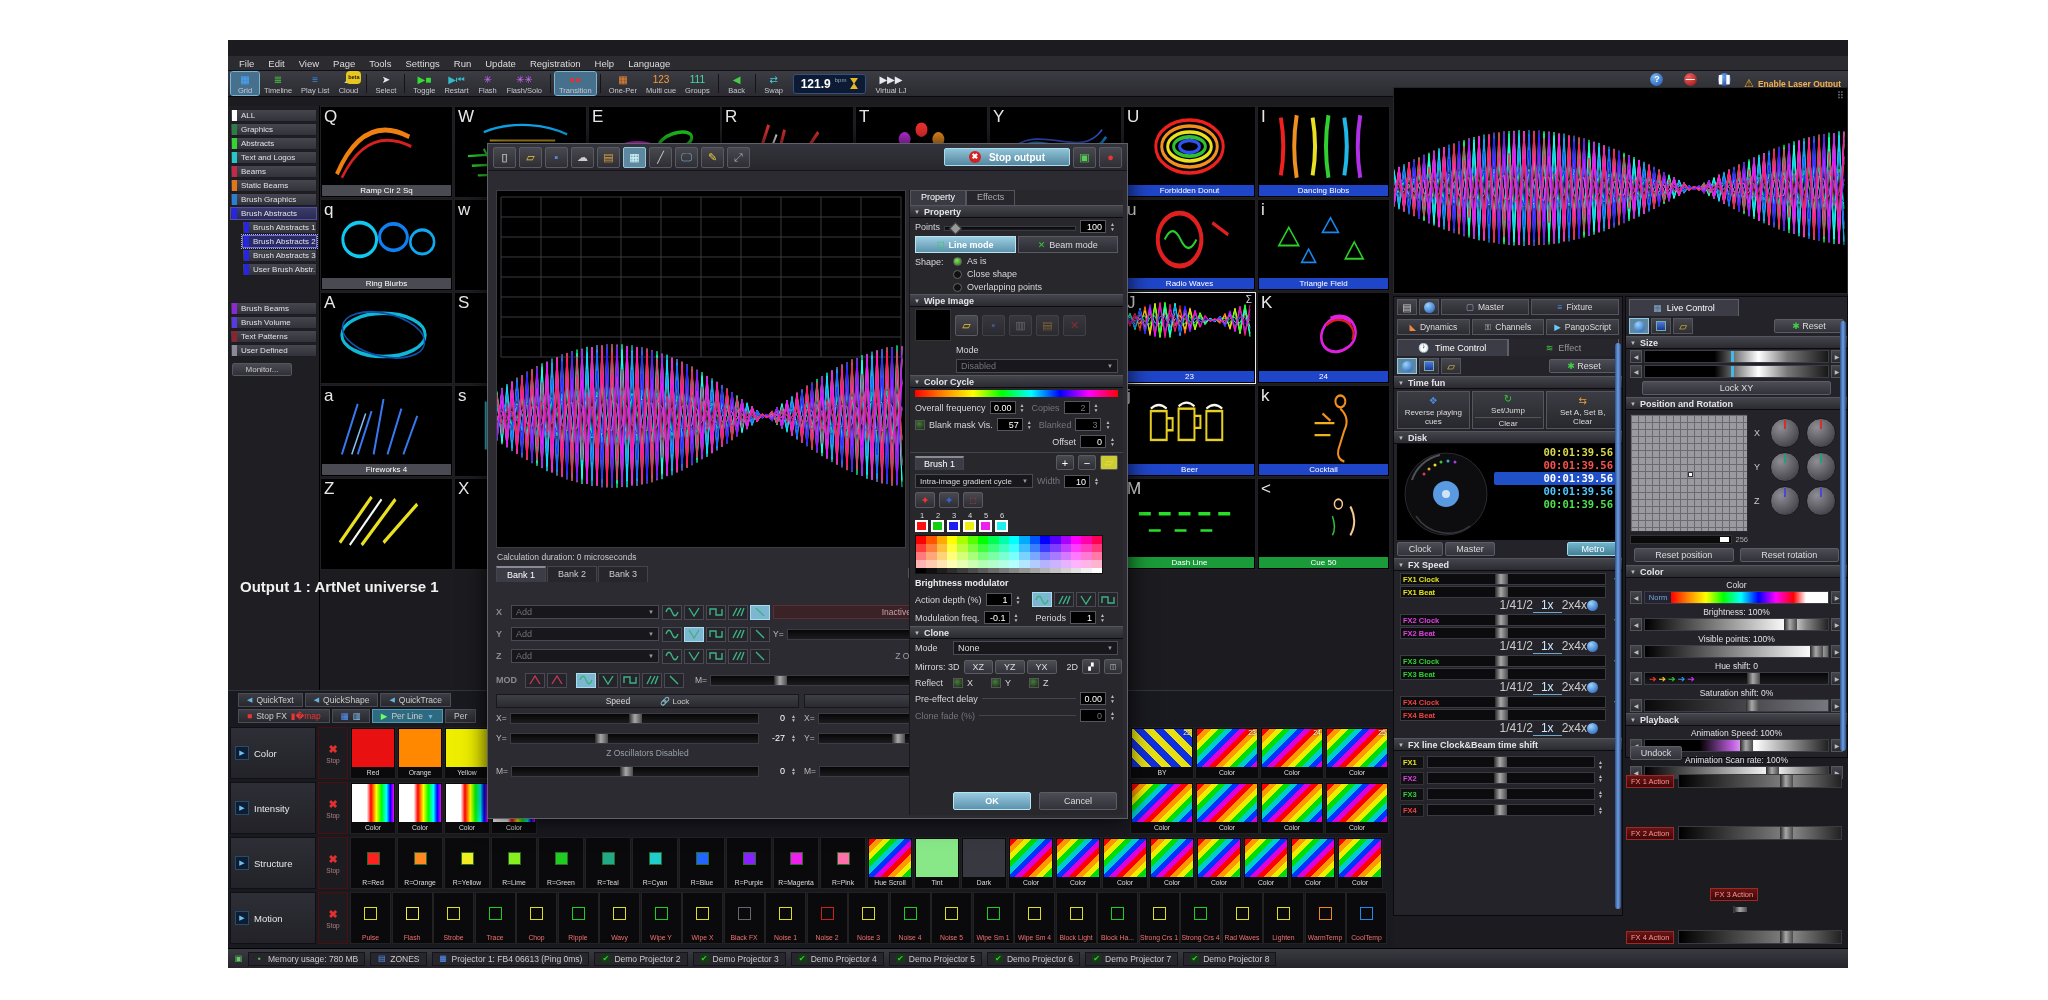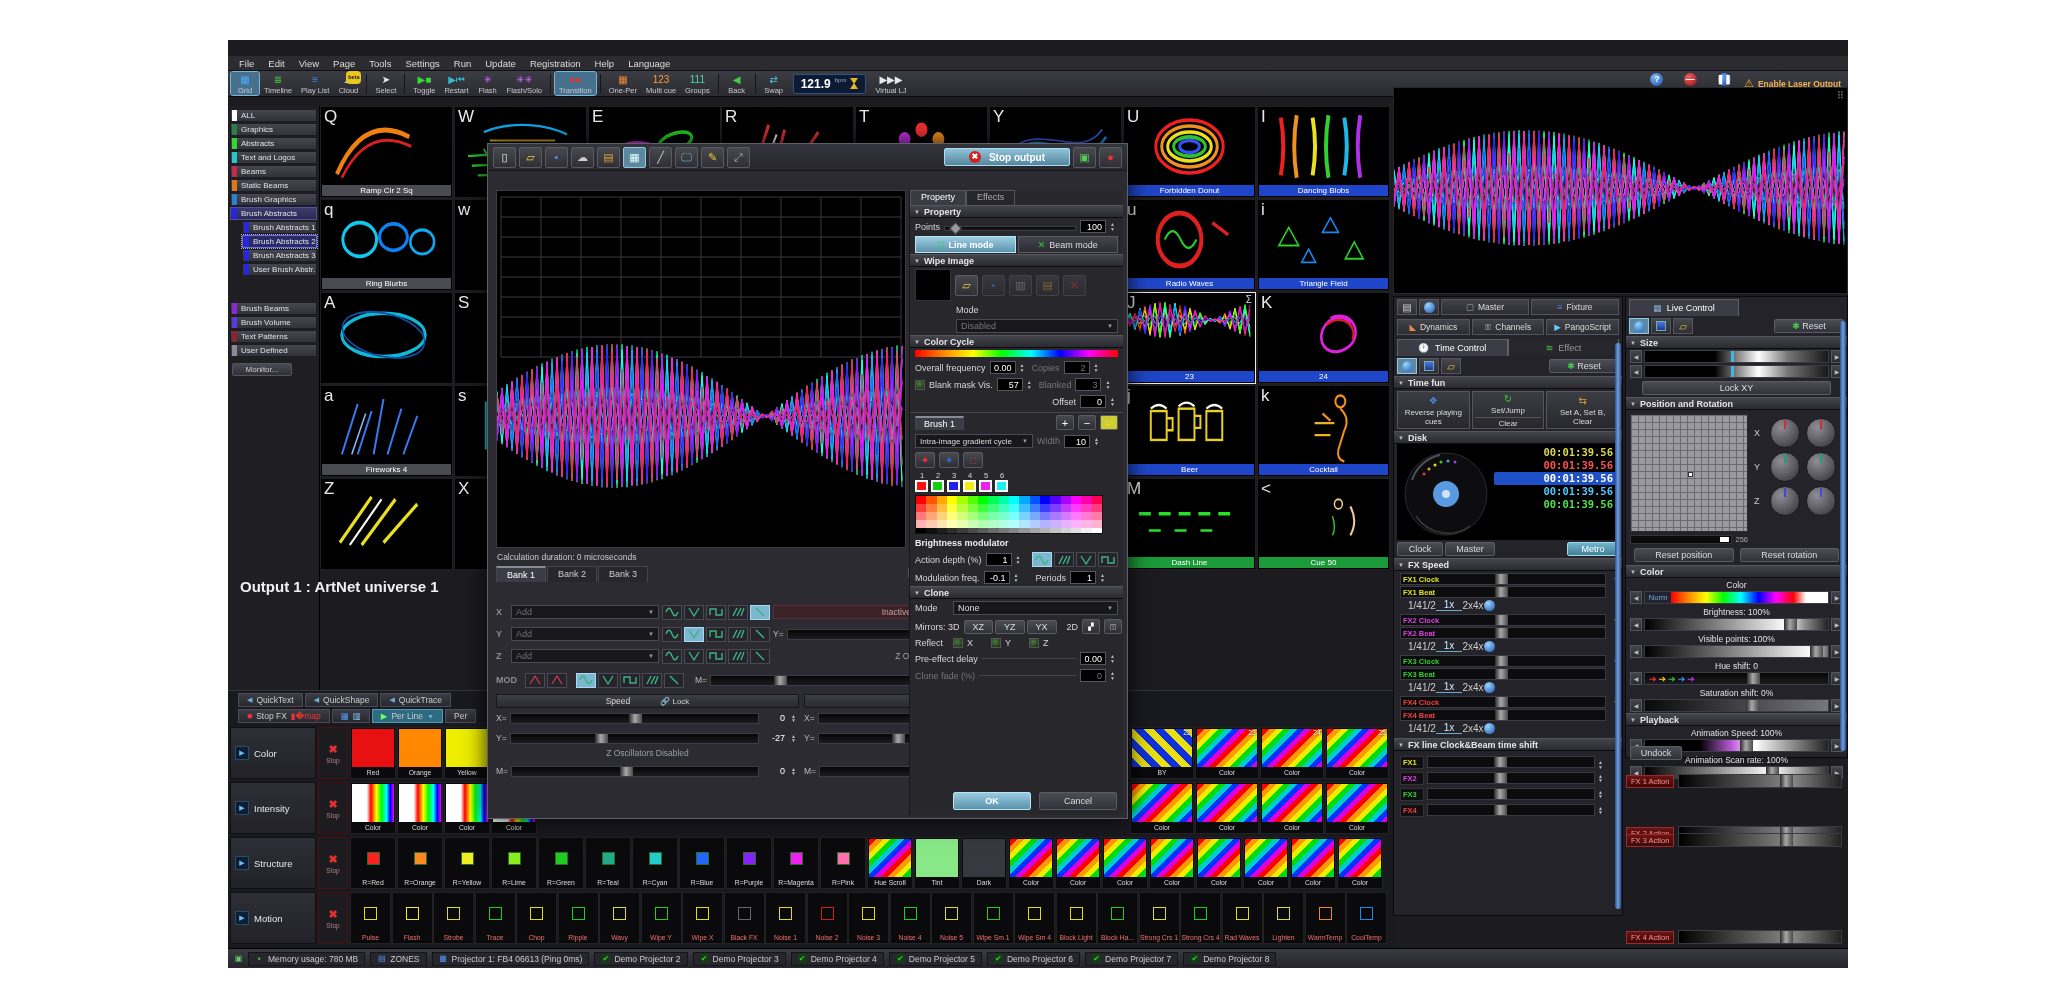--- a/index.html
+++ b/index.html
@@ -131,21 +131,21 @@
   .tpr{display:flex;align-items:center;gap:2px;padding:2px 3px}
   .tico{width:20px;height:16px;background:linear-gradient(#46464e,#2e2e34);border:1px solid #55555e;display:flex;align-items:center;justify-content:center;font-size:10px;flex:none}
   .tico.sel{background:#5e87a0;border-color:#93c7e0}
   .tab2{flex:1;height:16px;display:flex;align-items:center;justify-content:center;gap:4px;background:linear-gradient(#42424a,#2c2c32);border:1px solid #55555e;font-size:8.5px;color:#ddd}
   .tabbig{flex:1;height:17px;display:flex;align-items:center;justify-content:center;gap:5px;font-size:9px;color:#fff;background:#3c3c46;border:1px solid #60606a;border-bottom:none}
   .tabbig.off{background:#26262c;color:#999;border-top:none}
   .tfbtn{flex:1;background:linear-gradient(#3c3c44,#27272d);border:1px solid #55555e;color:#ddd;font-size:8px;text-align:center;padding:2px 2px;height:38px;display:flex;flex-direction:column;align-items:center;justify-content:center;gap:2px}
   .timec{font-family:"DejaVu Sans Mono",monospace;font-size:10.5px;font-weight:bold;text-align:right;line-height:13px;padding:0 3px;border-radius:2px}
   .fxs{position:relative;height:12px;background:#0c0c0f;border:1px solid #3a3a42;margin:1px 0}
   .fxlab{position:absolute;left:2px;top:1px;font-size:7.5px;font-weight:bold;z-index:2}
-  .scale{display:flex;justify-content:flex-start;padding:0 8px;color:#ccc;font-size:10px;height:12px;align-items:center}
+  .scale{display:flex;justify-content:flex-end;padding:0 8px;color:#ccc;font-size:12px;height:12px;align-items:center}
   .scale .cur{color:#cfe8ff;border-bottom:1px solid #6aa8d0;padding:0 8px}
   .fxret{position:absolute;right:-14px;top:1px;color:#4c4;font-size:8px}
   .globe{width:11px;height:11px;border-radius:50%;background:radial-gradient(circle at 35% 30%,#9ad4ff,#1a55b0);flex:none}
   .lcrow{display:flex;align-items:center;gap:2px;padding:1px 4px}
   .lcl{text-align:center;font-size:8.5px;color:#e0e0e6;padding-top:2px}
   .endb{width:12px;height:13px;background:linear-gradient(#44444c,#2a2a30);border:1px solid #55555e;color:#bbb;font-size:6px;display:flex;align-items:center;justify-content:center;flex:none}
   .pgrid{width:118px;height:118px;background-color:#9a9aa0;background-image:linear-gradient(#6a6a70 1px,transparent 1px),linear-gradient(90deg,#6a6a70 1px,transparent 1px);background-size:7px 7px;border:1px solid #2a2a30;position:relative;flex:none}
   .pdot{position:absolute;left:57px;top:57px;width:5px;height:5px;background:#fff;border:1px solid #333}
   .knob{width:30px;height:30px;border-radius:50%;background:radial-gradient(circle at 35% 30%,#8e8e94,#46464c 75%);border:1px solid #1a1a20;position:relative;flex:none}
   .knob i{position:absolute;left:50%;top:1px;width:2px;height:9px;margin-left:-1px}
@@ -1008,21 +1008,21 @@
           <div class="fxs" style="flex: 1 1 0%; height: 14px; background: linear-gradient(90deg, rgb(0, 0, 0), rgb(136, 136, 136) 70%, rgb(34, 34, 34));">
             <span class="th" style="left: 62%;"></span>
           </div>
         </div>
         <div class="fxa" style="top: 780px;">
           <span class="fxal">FX 2 Action</span>
           <div class="fxs" style="flex: 1 1 0%; height: 14px; background: linear-gradient(90deg, rgb(0, 0, 0), rgb(136, 136, 136) 70%, rgb(34, 34, 34));">
             <span class="th" style="left: 62%;"></span>
           </div>
         </div>
-        <div class="fxa" style="top: 787px;">
+        <div class="fxa" style="top: 848px; flex-direction: column;">
           <span class="fxal">FX 3 Action</span>
           <div class="fxs" style="flex: 1 1 0%; height: 14px; background: linear-gradient(90deg, rgb(0, 0, 0), rgb(136, 136, 136) 70%, rgb(34, 34, 34));">
             <span class="th" style="left: 62%;"></span>
           </div>
         </div>
         <div class="fxa" style="top: 884px;">
           <span class="fxal">FX 4 Action</span>
           <div class="fxs" style="flex: 1 1 0%; height: 14px; background: linear-gradient(90deg, rgb(0, 0, 0), rgb(136, 136, 136) 70%, rgb(34, 34, 34));">
             <span class="th" style="left: 62%;"></span>
           </div>
@@ -1813,20 +1813,37 @@
       <div class="mode2">
         <div class="mbtn on">
               <span style="color:#3c6;font-size:8px">⬚</span>
               <span>Line mode</span>
             </div>
         <div class="mbtn">
               <span style="color:#3c3;font-size:9px">✕</span>
               <span>Beam mode</span>
             </div>
       </div>
+      <div class="prow" style="align-items:flex-start">
+        <span class="lab" style="width:34px;padding-top:1px">Shape:</span>
+        <div style="display:flex;flex-direction:column;gap:3px">
+          <span style="display:flex;gap:5px;align-items:center">
+                <span class="rad on"></span>
+                <span>As is</span>
+              </span>
+          <span style="display:flex;gap:5px;align-items:center">
+                <span class="rad"></span>
+                <span>Close shape</span>
+              </span>
+          <span style="display:flex;gap:5px;align-items:center">
+                <span class="rad"></span>
+                <span>Overlapping points</span>
+              </span>
+        </div>
+      </div>
       <div class="sh">
             <span class="arr">▼</span>
             <span>Wipe Image</span>
           </div>
       <div class="prow">
         <span style="width:36px;height:32px;background:#000;border:1px solid #333"></span>
         <div class="dico" style="color:#e8c838">▱</div>
         <div class="dico" style="color:#5a8ae0;opacity:.5">▪</div>
         <div class="dico" style="color:#aaa;opacity:.5">▥</div>
         <div class="dico" style="color:#d8a040;opacity:.5">▤</div>

